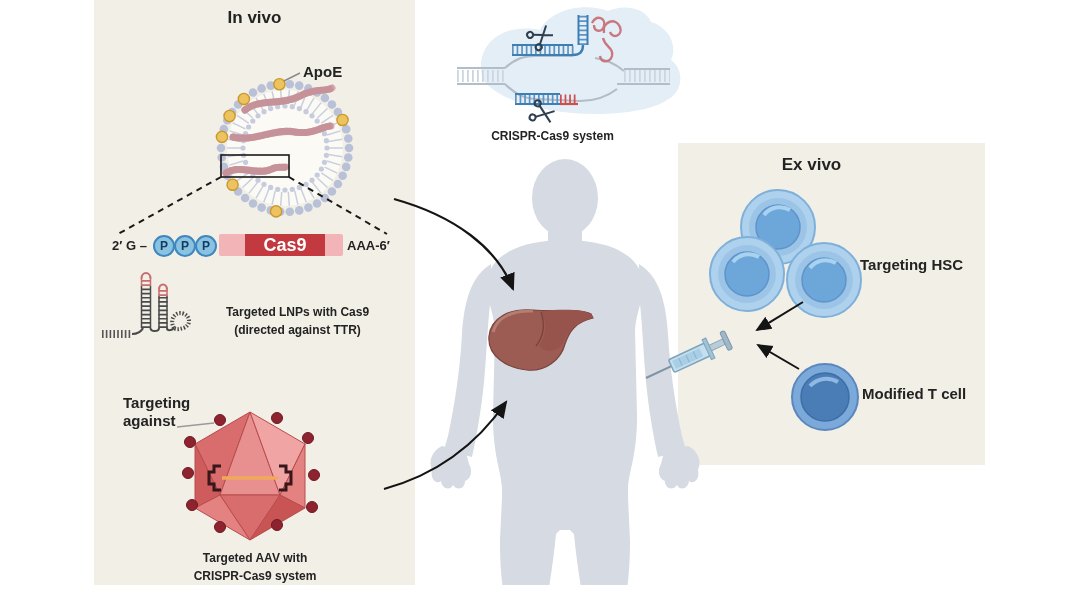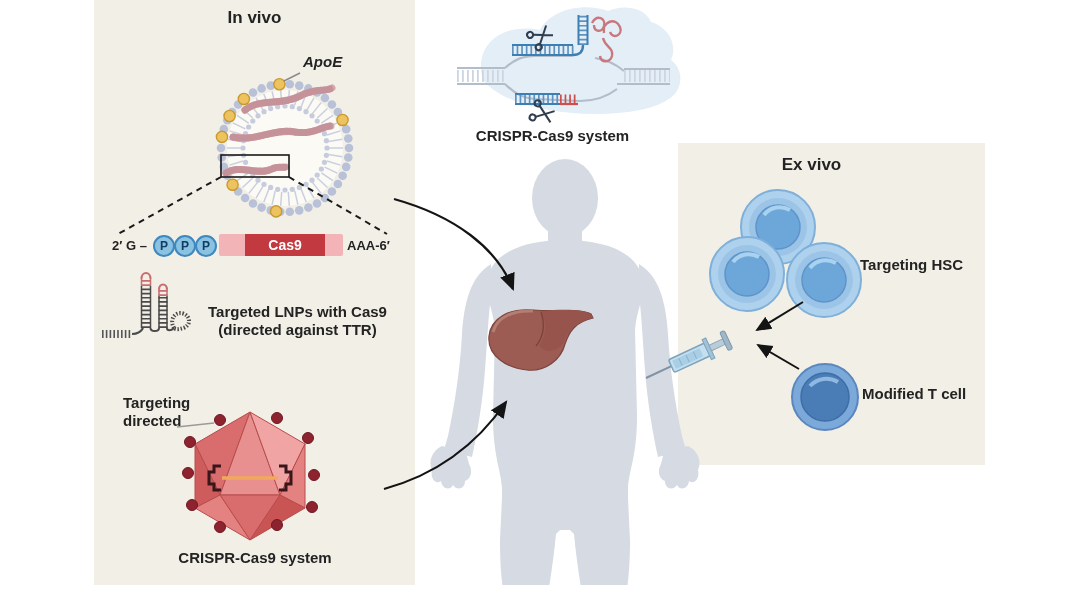--- a/index.html
+++ b/index.html
@@ -2,31 +2,31 @@
 <html><head>
 <meta charset="utf-8">
 <style>
   html,body{margin:0;padding:0;background:#fff;}
   #canvas{position:relative;width:1080px;height:585px;background:#ffffff;overflow:hidden;
           font-family:"Liberation Sans",sans-serif;color:#232323;}
   .panel{position:absolute;background:#f2efe6;z-index:1;}
   .abs{position:absolute;}
   .title{font-size:17px;font-weight:700;text-align:center;z-index:20;}
   .lbl{font-size:15px;font-weight:600;z-index:20;white-space:nowrap;}
-  .cap{font-size:15px;font-weight:600;line-height:18px;text-align:center;z-index:20;}
+  .cap{font-size:12px;font-weight:600;line-height:18px;text-align:center;z-index:20;}
   .cap span{display:block;}
   svg{position:absolute;z-index:10;overflow:visible;}
   
   .pcirc{position:absolute;width:22px;height:22px;border-radius:50%;background:#8ac2e2;
          border:2px solid #3f87bf;box-sizing:border-box;color:#123d63;font-size:12px;font-weight:700;
          display:flex;align-items:center;justify-content:center;z-index:21;}
   .mrna-bar{position:absolute;left:219px;top:234px;width:124px;height:22px;background:#f2b4b7;
          border-radius:2px;z-index:20;}
   .mrna-core{position:absolute;left:26px;top:0;width:80px;height:22px;background:#c23a40;color:#fff;
-         font-size:14px;font-weight:700;display:flex;align-items:center;justify-content:center;}
+         font-size:18px;font-weight:700;display:flex;align-items:center;justify-content:center;}
   .seqtxt{position:absolute;font-size:13px;font-weight:700;z-index:20;white-space:nowrap;}
 </style>
 </head>
 <body>
 
 <div id="canvas">
 
   <div class="panel" style="left:94px;top:0;width:321px;height:607px;"></div>
   <div class="panel" style="left:678px;top:143px;width:307px;height:322px;"></div>
 
@@ -173,21 +173,21 @@
       <path d="M131,137 C145,128 162,140 177,133 C183,130 188,132 191,131" stroke="#d9a8ac" stroke-width="7"></path>
       <path d="M131,137 C145,128 162,140 177,133 C183,130 188,132 191,131" stroke="#c6929a" stroke-width="7" stroke-dasharray="1.8 3"></path>
     </g>
 
     <rect x="126" y="119" width="68" height="22" fill="none" stroke="#1a1a1a" stroke-width="1.6"></rect>
     <path d="M126,141 L23,198" stroke="#1a1a1a" stroke-width="2" stroke-dasharray="6 5" fill="none"></path>
     <path d="M194,141 L292,198" stroke="#1a1a1a" stroke-width="2" stroke-dasharray="6 5" fill="none"></path>
 
     <path d="M189,45 L205,37" stroke="#8a8a8a" stroke-width="1.5"></path>
   </svg>
-  <div class="abs lbl" style="left:303px;top:53px;font-style:italic;">ApoE</div>
+  <div class="abs lbl" style="left:303px;top:63px;">ApoE</div>
 
   <div class="abs seqtxt" style="left:112px;top:238px;">2′ G –</div>
   <div class="pcirc" style="left:153px;top:235px;">
     <span>P</span>
     </div>
   <div class="pcirc" style="left:174px;top:235px;">
     <span>P</span>
     </div>
   <div class="pcirc" style="left:195px;top:235px;">
     <span>P</span>
@@ -220,21 +220,21 @@
     </g>
   </svg>
 
   <div class="abs cap" style="left:180px;top:303px;width:235px;">
     <span>Targeted LNPs with Cas9</span>
     <span>(directed against TTR)</span>
   </div>
 
   <div class="abs lbl" style="left:123px;top:394px;line-height:18px;">
     <span style="display:block">Targeting</span>
-    <span style="display:block">directed</span>
+    <span style="display:block">against</span>
   </div>
 
   <svg style="left:178px;top:400px;" width="148" height="150" viewBox="0 0 148 150">
     <g stroke="#b84c4c" stroke-width="1" stroke-linejoin="round">
       <polygon points="72,12 17,44 42,95" fill="#d96c6c"></polygon>
       <polygon points="72,12 42,95 102,95" fill="#e8908f"></polygon>
       <polygon points="72,12 102,95 127,44" fill="#f0a5a4"></polygon>
       <polygon points="17,44 17,108 42,95" fill="#ce5c5c"></polygon>
       <polygon points="127,44 127,108 102,95" fill="#e48282"></polygon>
       <polygon points="42,95 102,95 72,140" fill="#d96c6c"></polygon>
@@ -256,20 +256,21 @@
     </g>
 
     <path d="M44,78 H100" stroke="#f2a85c" stroke-width="3.5"></path>
     <g fill="none" stroke="#38161a" stroke-width="3" stroke-linejoin="miter">
       <path d="M43,66 H36 V72 H31 V84 H36 V90 H43"></path>
       <path d="M101,66 H108 V72 H113 V84 H108 V90 H101"></path>
     </g>
   </svg>
 
   <div class="abs cap" style="left:150px;top:549px;width:210px;">
+    <span>Targeted AAV with</span>
     <span>CRISPR-Cas9 system</span>
   </div>
 
   <svg style="left:445px;top:2px;" width="260" height="122" viewBox="0 0 260 122">
     <path d="M38,78 C28,45 55,20 95,28 C105,8 138,0 163,9 C178,2 200,5 206,20 C223,25 233,42 226,58 C240,68 238,90 222,98 C190,120 70,118 38,78 Z" fill="#e3eef7"></path>
     <g fill="none">
 
       <path d="M12,74 H60" stroke="#cdd5e0" stroke-width="12" stroke-dasharray="1.8 3.2"></path>
       <path d="M12,66 H60 M12,82 H60" stroke="#b3bdca" stroke-width="2.2"></path>
 

